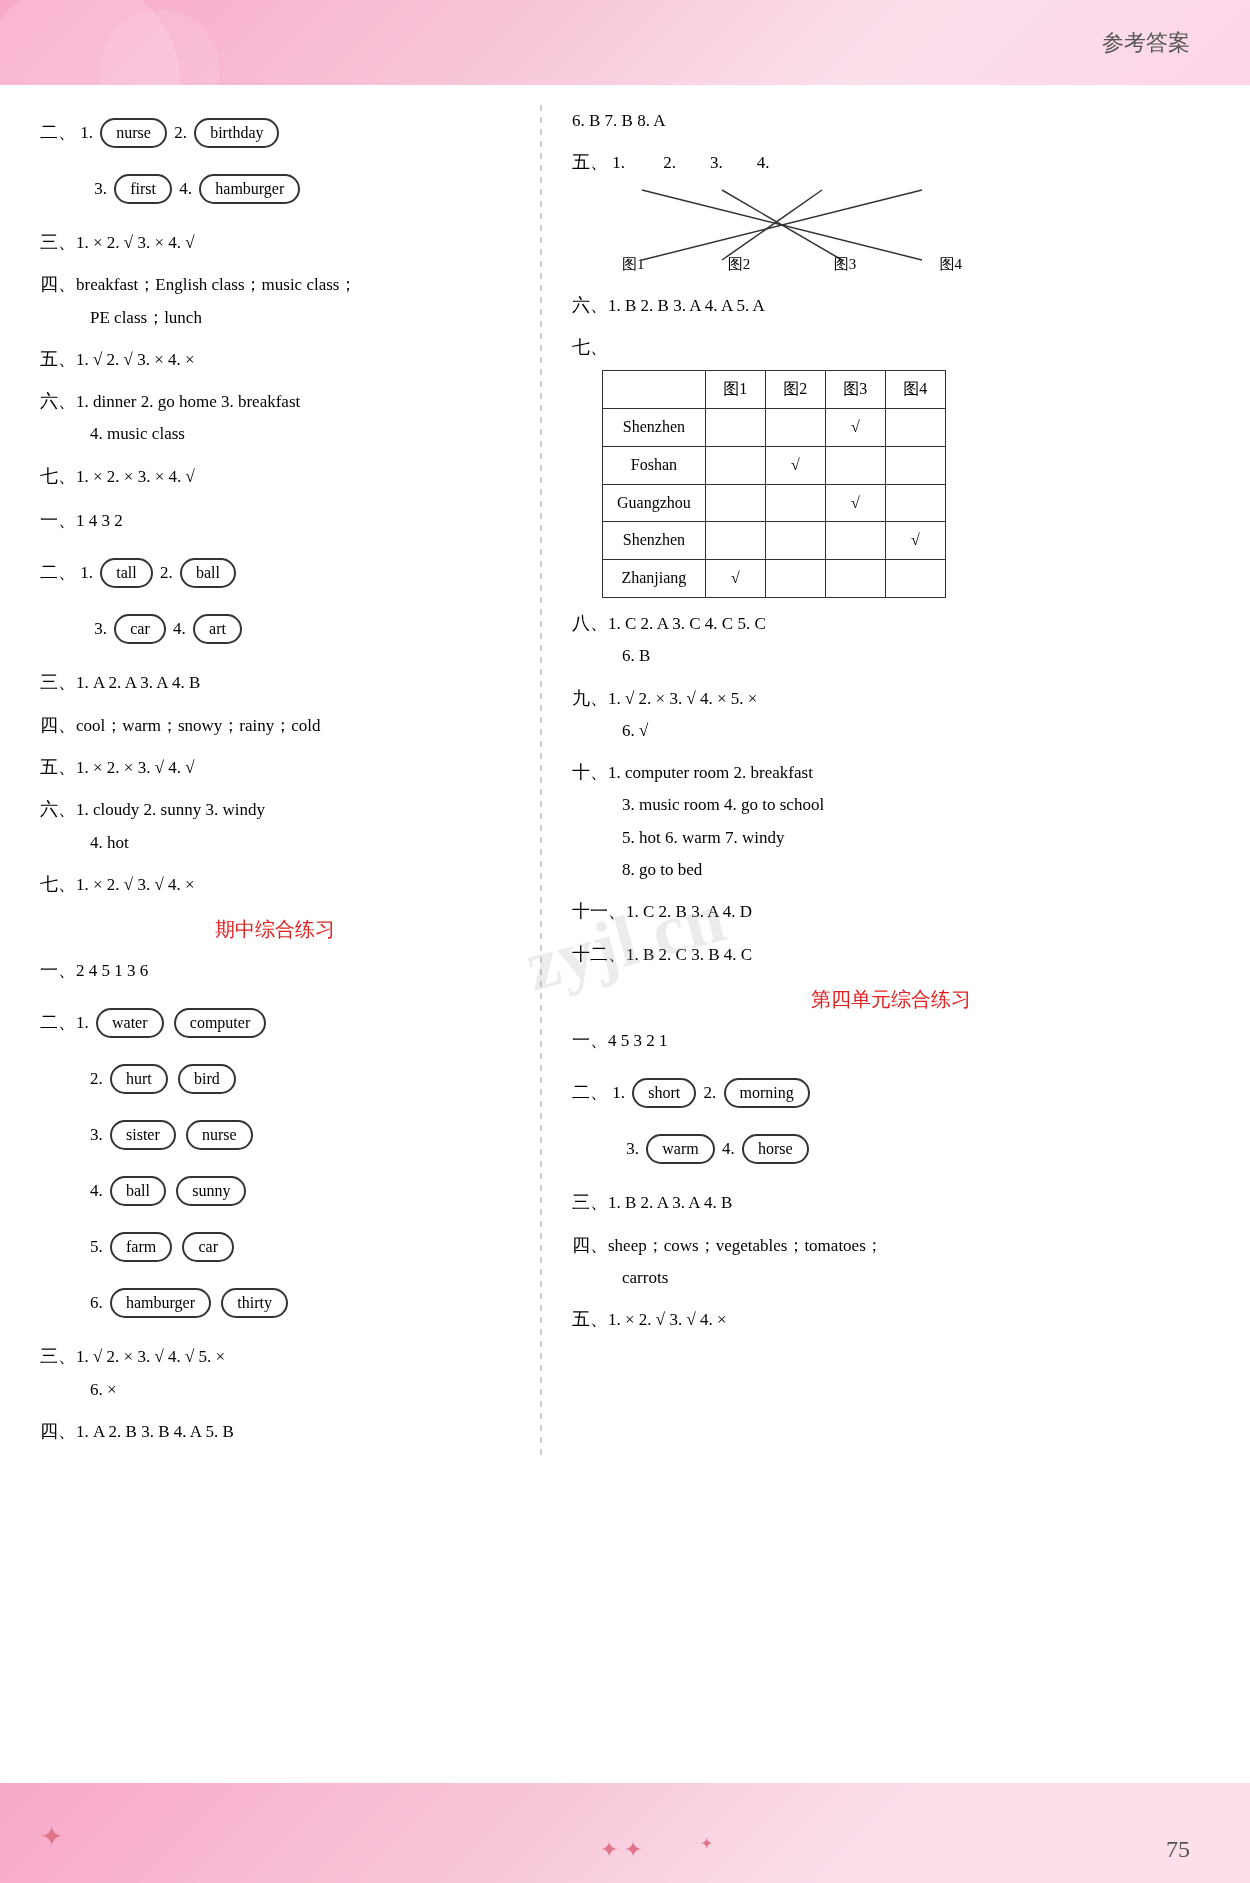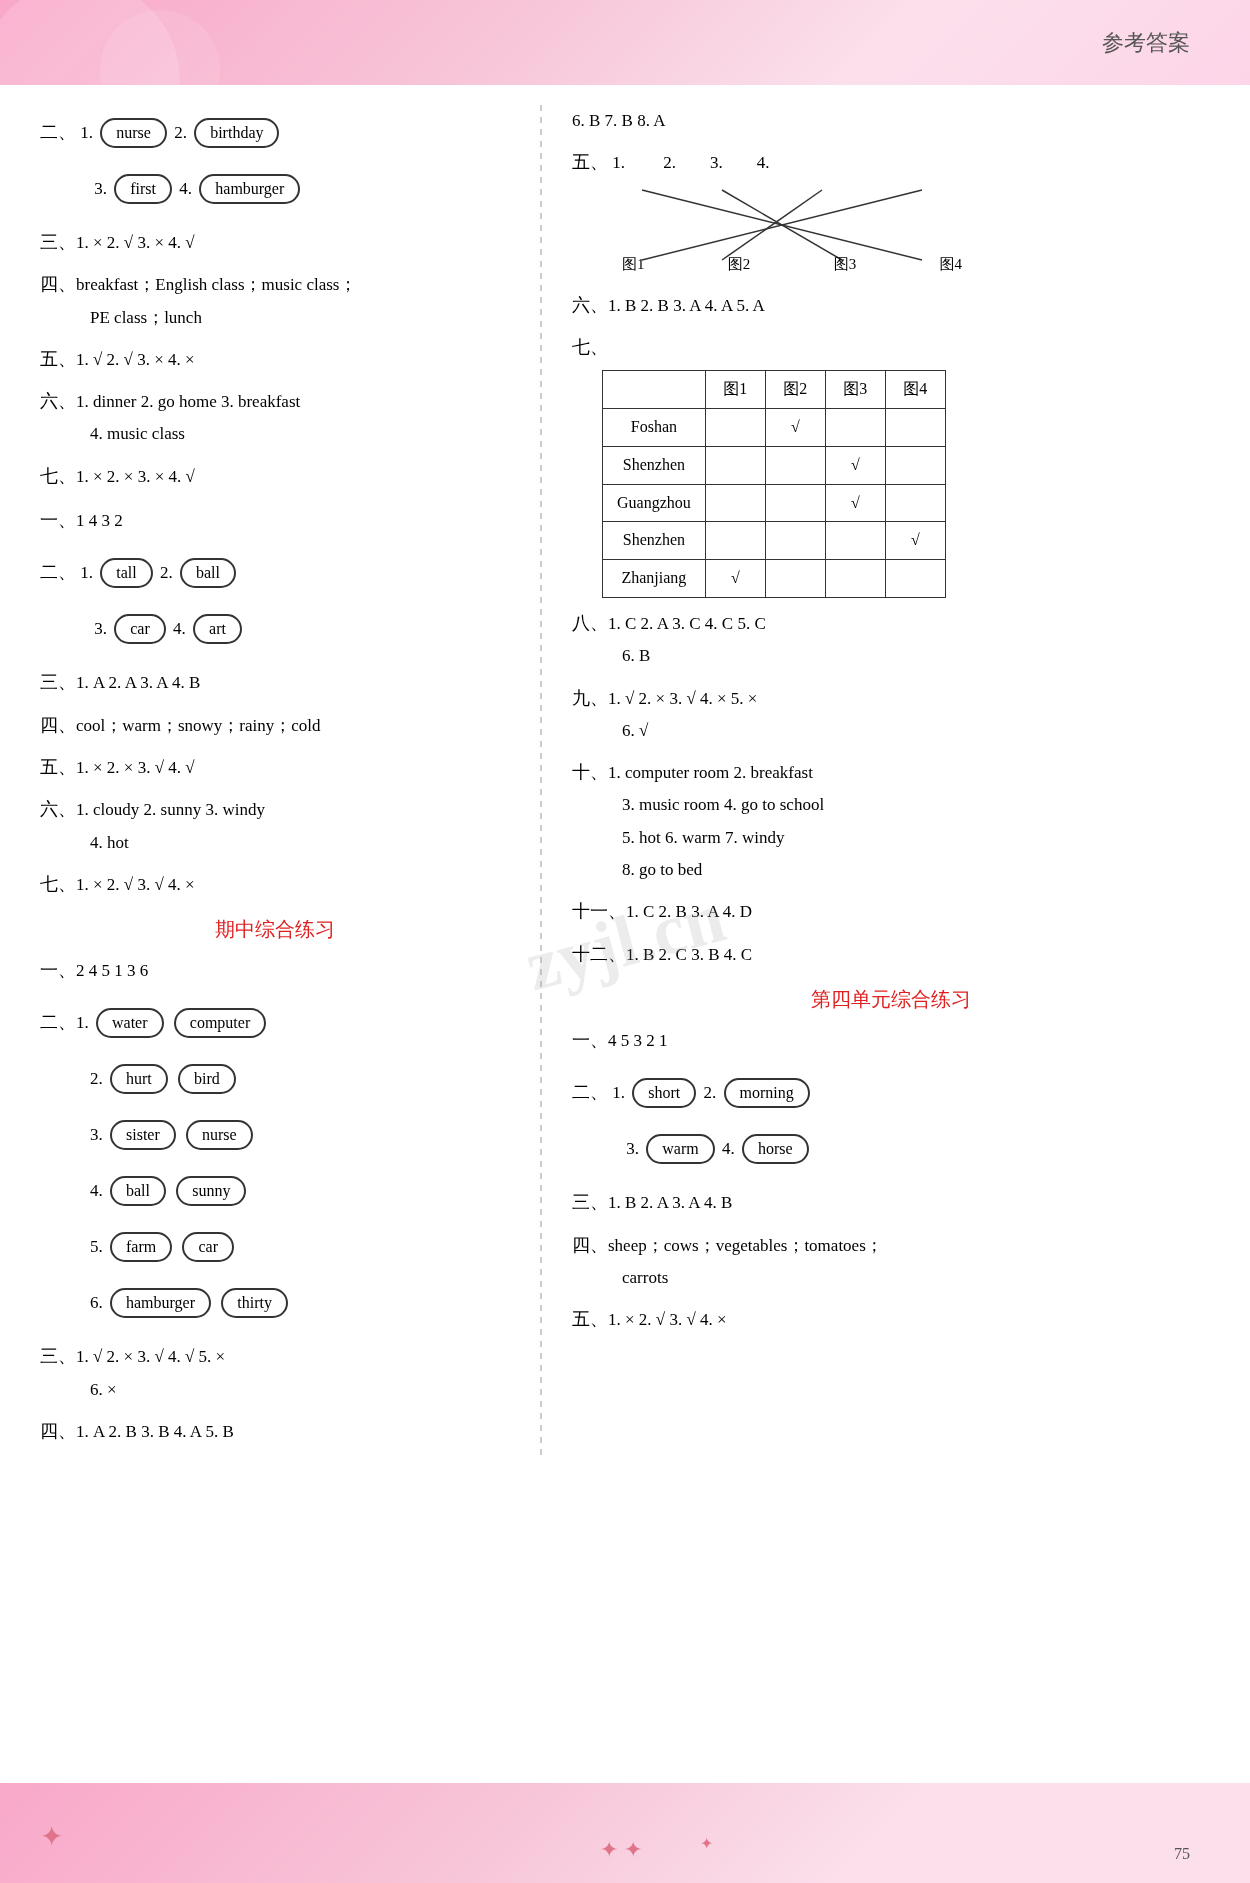--- a/index.html
+++ b/index.html
@@ -53,21 +53,21 @@
       background: linear-gradient(135deg, #f9a8c9 0%, #f7c5d8 40%, #fbe0ec 70%);
       position: absolute;
       bottom: 0;
       left: 0;
       overflow: hidden;
     }
     .bottom-banner .page-num {
       position: absolute;
       bottom: 20px;
       right: 60px;
-      font-size: 16px;
+      font-size: 24px;
       color: #555;
     }
 
     
     .watermark {
       position: absolute;
       top: 50%;
       left: 50%;
       transform: translate(-50%, -50%) rotate(-15deg);
       font-size: 72px;
@@ -378,31 +378,31 @@
       <table class="answer-table" style="margin-left:30px;">
         <tbody>
             <tr>
           <th></th>
           <th>图1</th>
           <th>图2</th>
           <th>图3</th>
           <th>图4</th>
         </tr>
         <tr>
-          <td>Foshan</td>
+          <td>Shenzhen</td>
+          <td></td>
           <td></td>
           <td>√</td>
-          <td></td>
           <td></td>
         </tr>
         <tr>
-          <td>Shenzhen</td>
-          <td></td>
+          <td>Foshan</td>
           <td></td>
           <td>√</td>
+          <td></td>
           <td></td>
         </tr>
         <tr>
           <td>Guangzhou</td>
           <td></td>
           <td></td>
           <td>√</td>
           <td></td>
         </tr>
         <tr>

